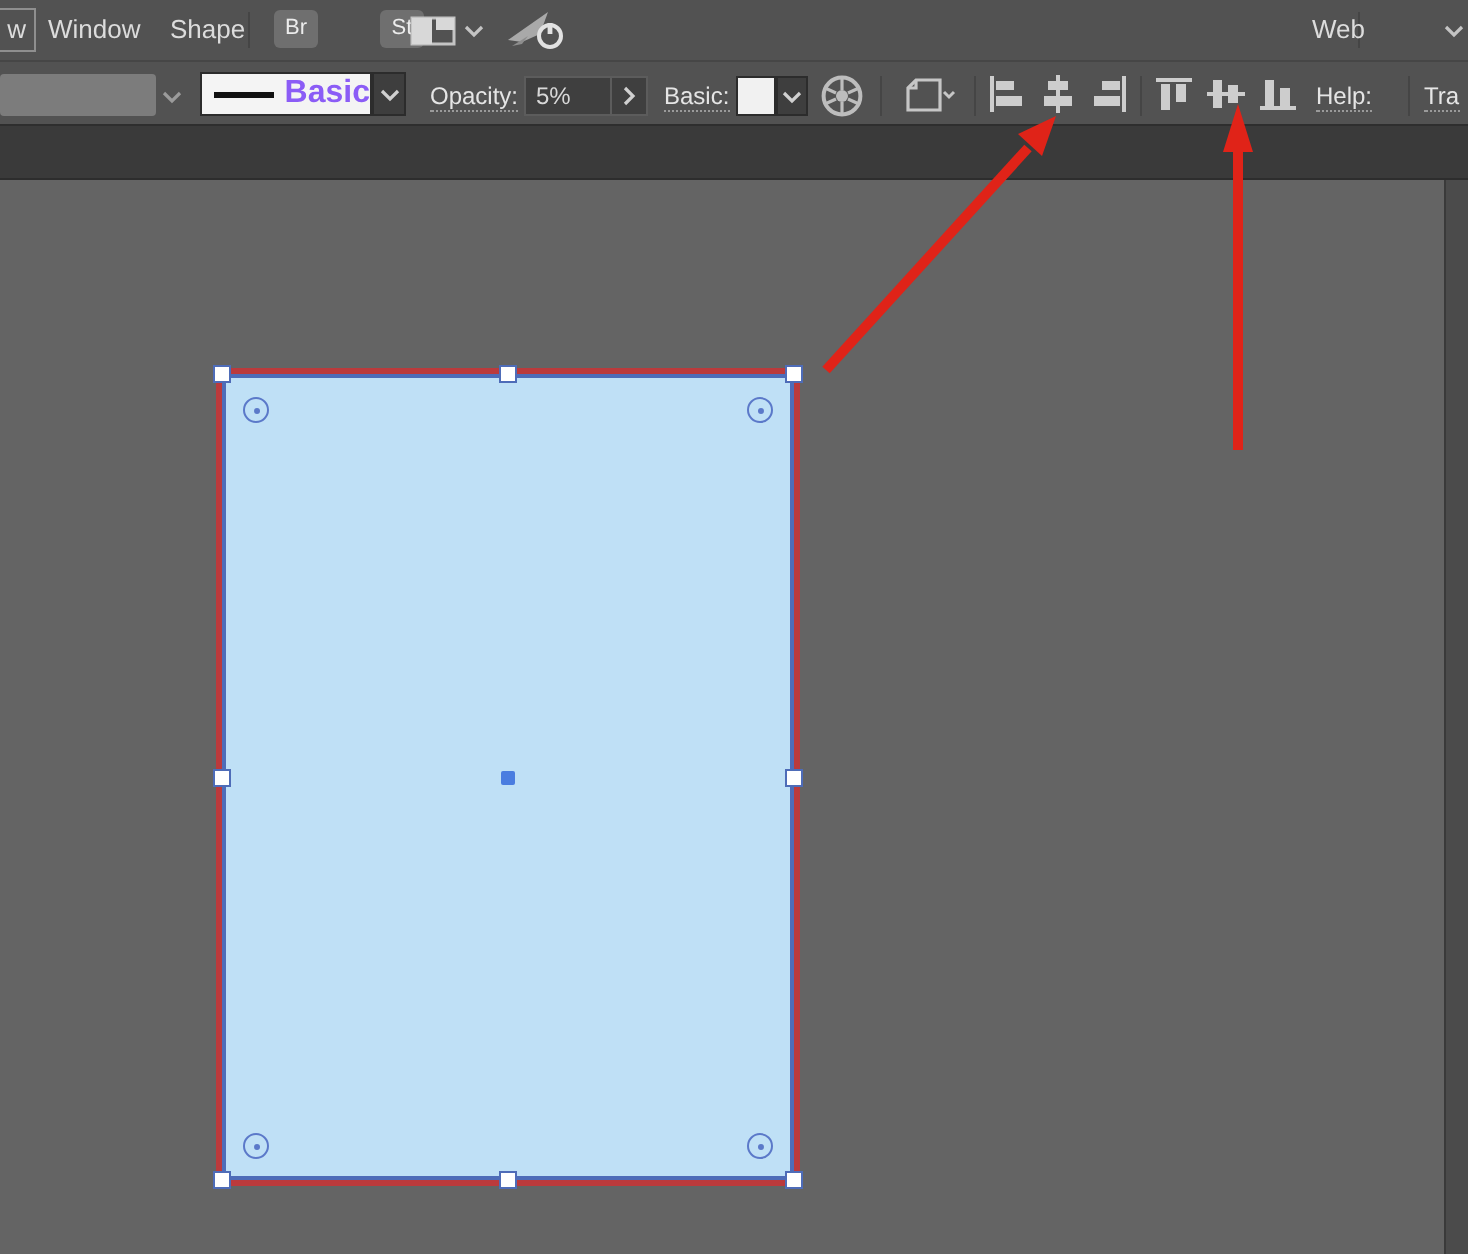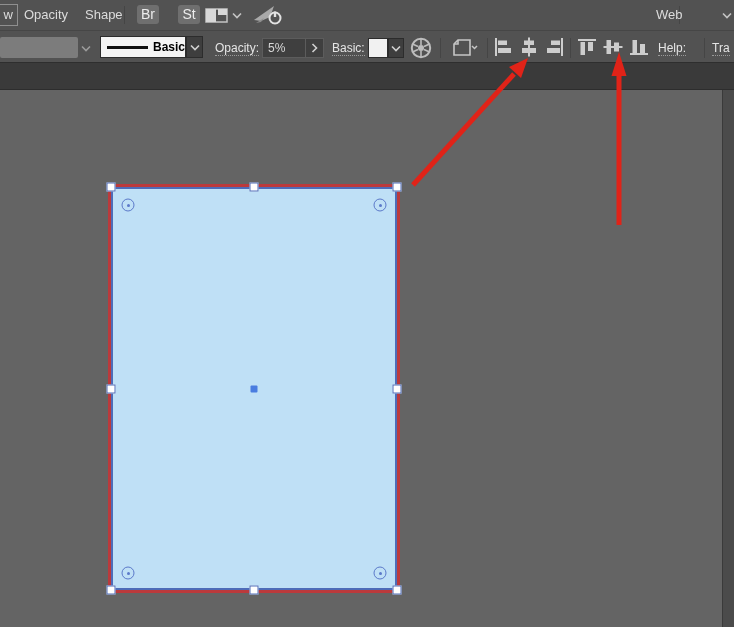--- a/index.html
+++ b/index.html
@@ -19,21 +19,21 @@
   }
   .menu-item { font-size:13px; color:#dcdcdc; line-height:30px; cursor:default; }
   .clipped-menu-box {
     position:absolute; left:-6px; top:4px; width:24px; height:22px;
     border:1px solid #8f8f8f; color:#dcdcdc; font-size:13px;
     text-align:right; padding-right:4px; line-height:20px;
   }
   .badge {
     position:absolute; top:5px; width:22px; height:19px;
     background:#6f6f6f; border-radius:3px; color:#ececec;
-    font-size:14px; text-align:center; line-height:19px;
+    font-size:11px; text-align:center; line-height:19px;
   }
   .vsep { position:absolute; width:1px; background:#454545; }
   .menubar .vsep { top:6px; height:18px; }
 
   
   .controlbar {
     position:absolute; left:0; top:30px; width:734px; height:33px;
     background:#525252; border-top:1px solid #464646;
     border-bottom:1px solid #2e2e2e;
   }
@@ -41,21 +41,21 @@
   .profile-dropdown {
     position:absolute; left:0; top:6px; width:78px; height:21px;
     background:#7c7c7c; border-radius:2px;
   }
   .brush-dropdown {
     position:absolute; left:100px; top:5px; width:86px; height:22px;
     background:#f4f4f4; border:1px solid #2c2c2c;
     display:flex; align-items:center;
   }
   .brush-line { width:46px; height:3px; background:#111; margin-left:6px; }
-  .brush-name { font-size:12px; color:#000000; margin-left:5px; font-weight:bold; }
+  .brush-name { font-size:16px; color:#8b5cf6; margin-left:5px; font-weight:bold; }
   .dd-btn {
     position:absolute; top:5px; width:17px; height:22px; background:#3e3e3e;
     border:1px solid #2c2c2c; display:flex; align-items:center; justify-content:center;
   }
   .opacity-box {
     position:absolute; left:262px; top:7px; width:62px; height:20px;
     background:#3f3f3f; border:1px solid #5c5c5c; display:flex; align-items:center;
   }
   .opacity-value { font-size:12px; color:#d8d8d8; padding-left:5px; flex:1; }
   .opacity-step { width:18px; height:100%; border-left:1px solid #5c5c5c;
@@ -108,26 +108,26 @@
   }
 
   .annotation-layer { position:absolute; left:0; top:0; width:734px; height:627px; pointer-events:none; }
   svg { display:block; }
 </style>
 </head>
 <body>
 
 <div class="menubar">
   <div class="clipped-menu-box">w</div>
-  <div class="menu-item abs" style="left:24px">Opacity</div>
+  <div class="menu-item abs" style="left:24px">Window</div>
   <div class="menu-item abs" style="left:85px">Shape</div>
   <div class="vsep" style="left:124px"></div>
 
   <div class="badge" style="left:137px">Br</div>
-  <div class="badge" style="left:178px">St</div>
+  <div class="badge" style="left:190px">St</div>
 
   <div class="icon-btn" style="left:205px; top:8px; width:24px; height:15px">
     <svg width="24" height="15" viewBox="0 0 24 15">
       <rect x="1" y="1" width="21" height="13" fill="none" stroke="#c4c4c4" stroke-width="1.5"></rect>
       <rect x="1" y="1" width="10" height="13" fill="#d8d8d8"></rect>
       <rect x="13" y="1" width="9" height="6" fill="#d8d8d8"></rect>
     </svg>
   </div>
   <div class="icon-btn" style="left:231px; top:11px; width:12px; height:8px">
     <svg width="10" height="7" viewBox="0 0 10 7">

